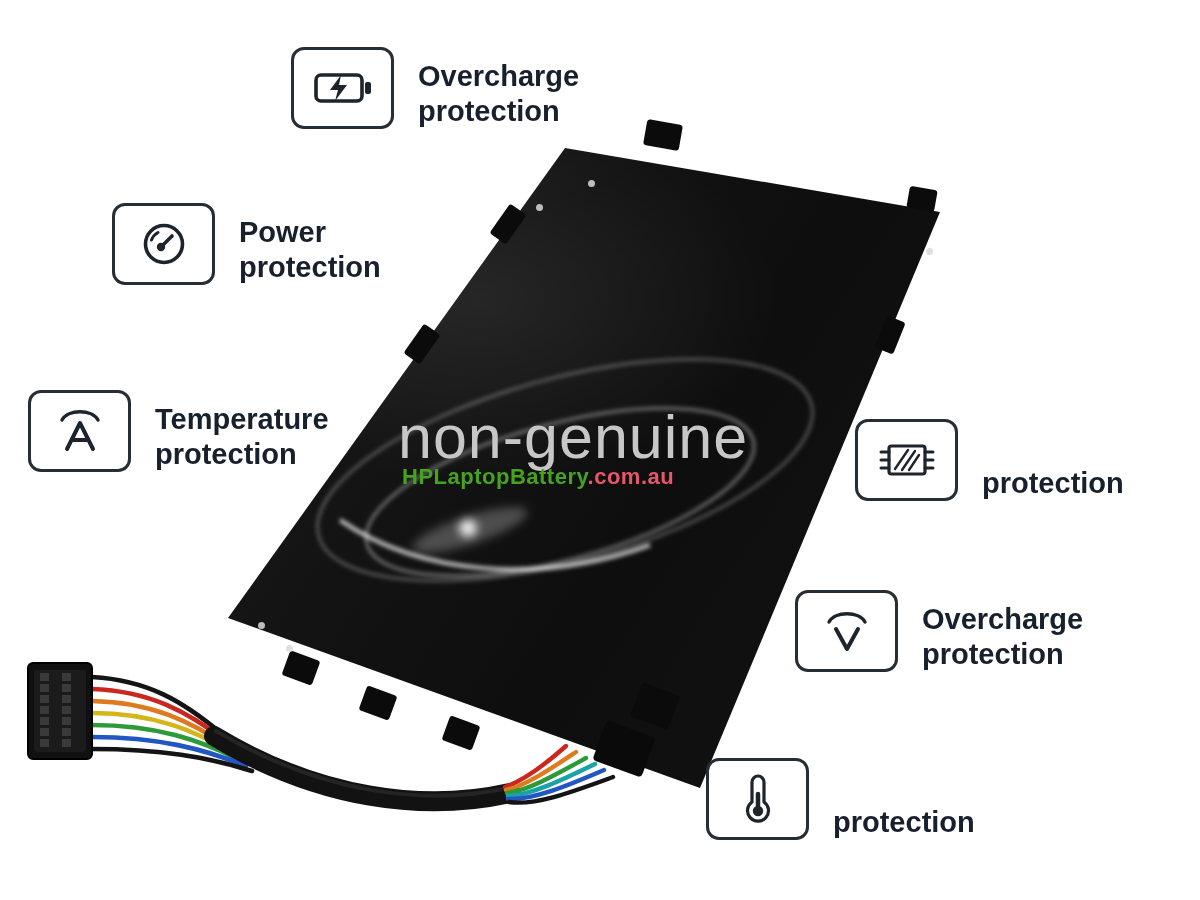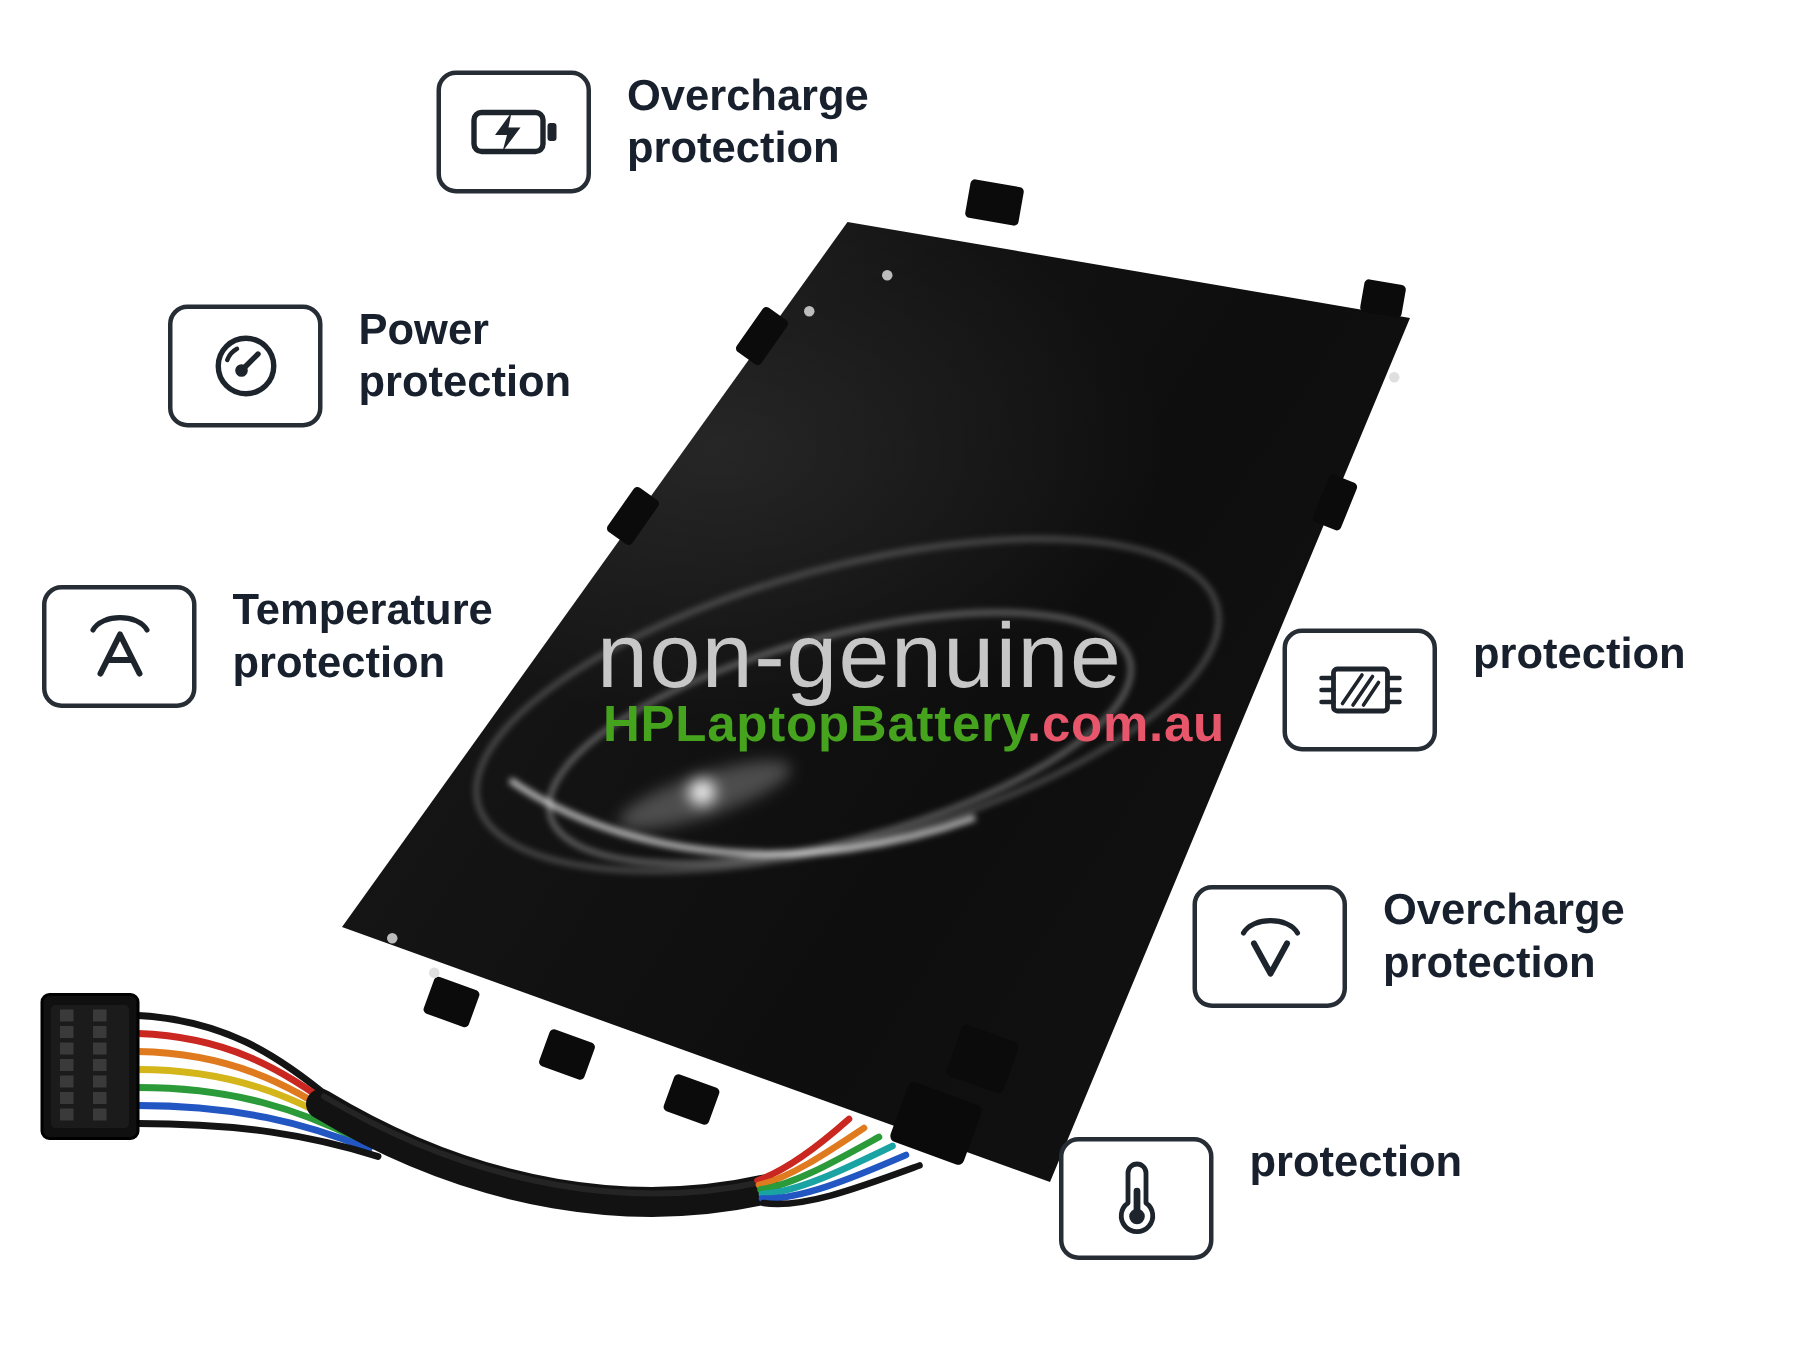--- a/index.html
+++ b/index.html
@@ -21,27 +21,27 @@
       linear-gradient(155deg, rgba(255,255,255,0.10) 0%, rgba(255,255,255,0) 32%);
   }
   .tab { position:absolute; background:#0b0b0b; border-radius:3px; }
   .dot { position:absolute; width:7px; height:7px; border-radius:50%; background:#d9d9d9; opacity:.85; }
 
   .swirl, .cable { position:absolute; inset:0; pointer-events:none; }
 
   
   .wm-title { position:absolute; left:398px; top:402px; font-size:61px; font-weight:400;
               letter-spacing:1px; color:var(--watermark-gray,#c7c7c7); }
-  .wm-brand { position:absolute; left:402px; top:464px; font-size:34px; font-weight:700;
+  .wm-brand { position:absolute; left:402px; top:464px; font-size:22px; font-weight:700;
               letter-spacing:.5px; white-space:nowrap; }
   .wm-brand .brand  { color:var(--brand-green,#46a31d); }
   .wm-brand .suffix { color:var(--suffix-red,#e8566b); }
 
   
-  .callout { position:absolute; display:flex; align-items:flex-start; gap:24px; }
+  .callout { position:absolute; display:flex; align-items:flex-end; gap:24px; }
   .icon-box { width:103px; height:82px; background:#fff; border:3px solid #272d34;
               border-radius:13px; display:flex; align-items:center; justify-content:center;
               color:#1d242c; flex:0 0 auto; }
   .label { font-size:29px; font-weight:600; color:var(--label-dark,#17202c); line-height:35px; }
 </style>
 </head>
 <body>
 
 <div class="stage">
 

